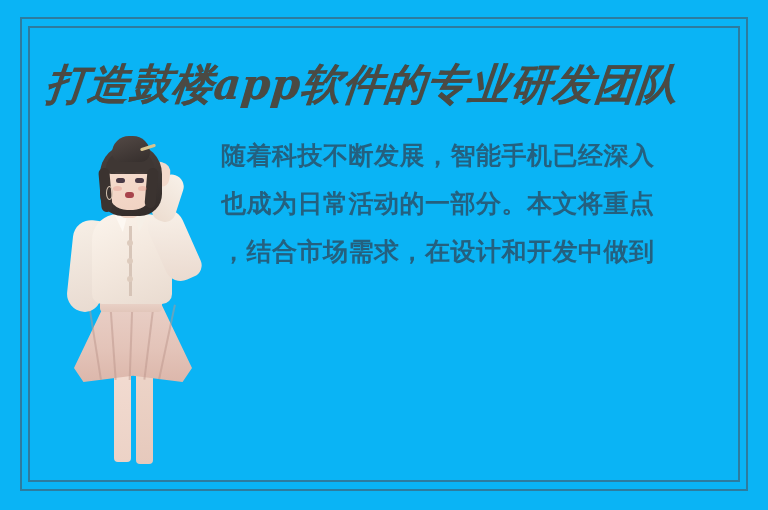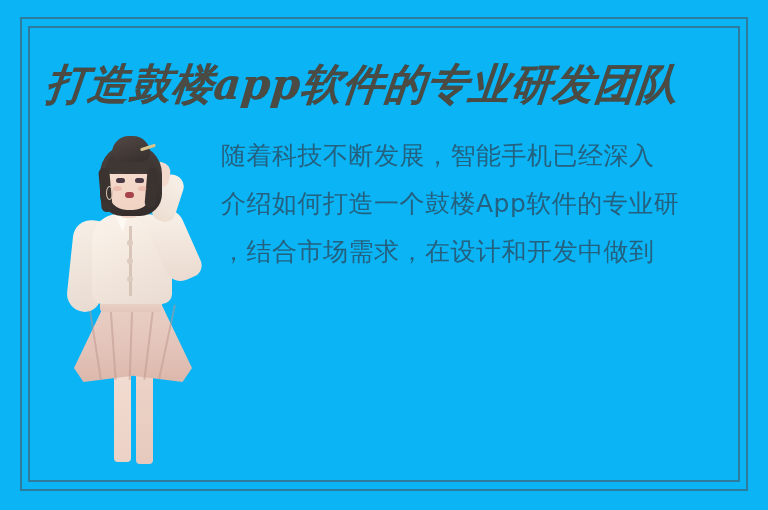--- a/index.html
+++ b/index.html
@@ -69,21 +69,21 @@
     left: 221px;
     top: 132px;
     width: 519px;
     height: 290px;
     overflow: hidden;
   }
   .body-line {
     color: #24607f;
     font-family: "DejaVu Sans", sans-serif;
     font-size: 25px;
-    font-weight: 400;
+    font-weight: 700;
     line-height: 48px;
     height: 48px;
     white-space: nowrap;
     letter-spacing: 0.5px;
   }
 
   
   .figure {
     position: absolute;
     left: 56px;
@@ -254,21 +254,21 @@
 
 <div id="poster">
 
   <div class="frame-outer"></div>
   <div class="frame-inner"></div>
 
   <div class="title">打造鼓楼app软件的专业研发团队</div>
 
   <div class="body-copy">
     <div class="body-line">随着科技不断发展，智能手机已经深入</div>
-    <div class="body-line">介绍如何打造一个鼓楼App软件的专业研</div>
+    <div class="body-line">也成为日常活动的一部分。本文将重点</div>
     <div class="body-line">，结合市场需求，在设计和开发中做到</div>
   </div>
 
   <div class="figure">
     <div class="fig-part leg-l"></div>
     <div class="fig-part leg-r"></div>
 
     <div class="fig-part skirt"></div>
     <div class="fig-part pleat p1"></div>
     <div class="fig-part pleat p2"></div>

